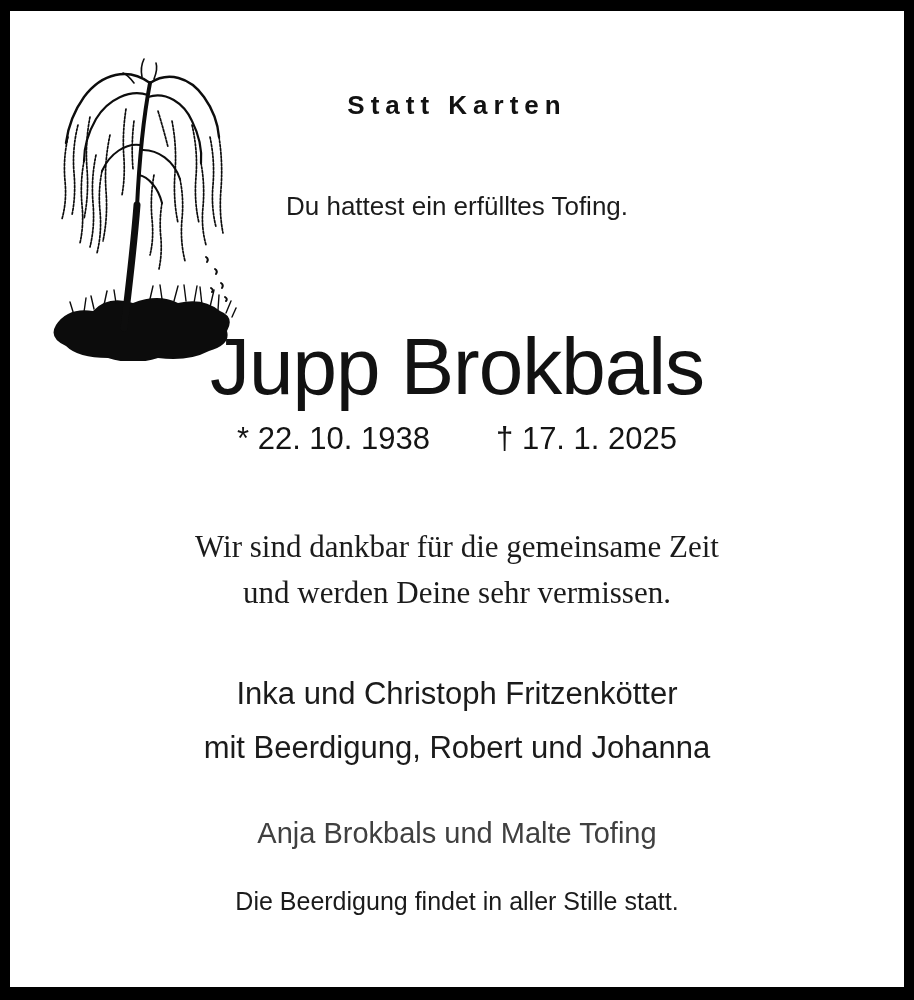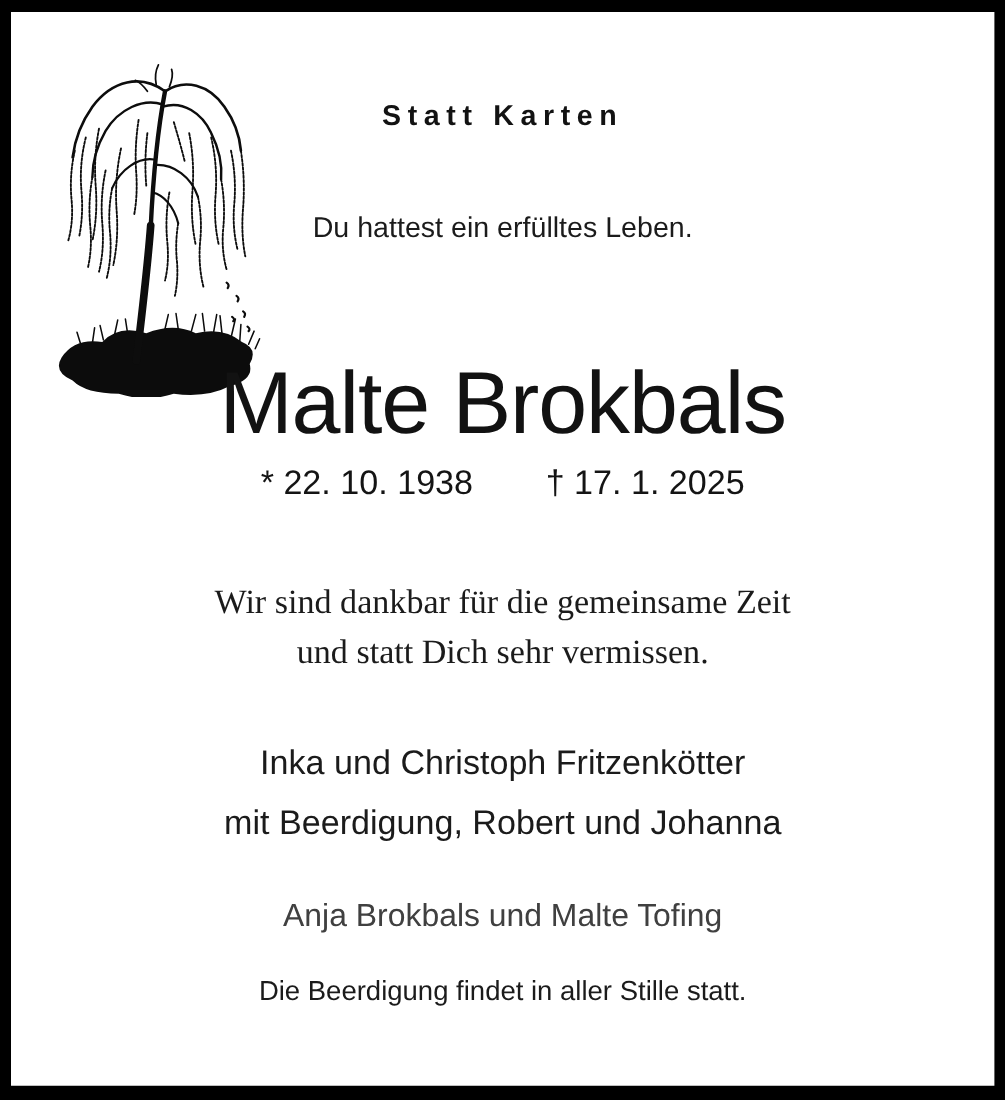--- a/index.html
+++ b/index.html
@@ -160,33 +160,33 @@
       <path class="ink" d="M177,244 q3,2 1,5" stroke-width="2"></path>
       <path class="ink" d="M183,258 q3,2 1,5" stroke-width="2"></path>
       <path class="ink" d="M173,263 q3,2 1,4" stroke-width="2"></path>
       <path class="ink" d="M187,272 q3,2 1,4" stroke-width="2"></path>
     </svg>
   </div>
 
   <div class="abs statt-karten">Statt Karten</div>
 
   <div class="abs epigraph">
-    <div>Du hattest ein erfülltes Leben.</div>
+    <div>Du hattest ein erfülltes Tofing.</div>
   </div>
 
-  <div class="abs deceased-name">Malte Brokbals</div>
+  <div class="abs deceased-name">Jupp Brokbals</div>
 
   <div class="abs dates">
     <span>* 22. 10. 1938</span>
     <span>† 17. 1. 2025</span>
   </div>
 
   <div class="abs tribute">
     <div>Wir sind dankbar für die gemeinsame Zeit</div>
-    <div>und statt Dich sehr vermissen.</div>
+    <div>und werden Deine sehr vermissen.</div>
   </div>
 
   <div class="abs mourners-main">
     <div>Inka und Christoph Fritzenkötter</div>
     <div>mit Beerdigung, Robert und Johanna</div>
   </div>
   <div class="abs mourners-second">Anja Brokbals und Malte Tofing</div>
 
   <div class="abs funeral-note">Die Beerdigung findet in aller Stille statt.</div>
 

